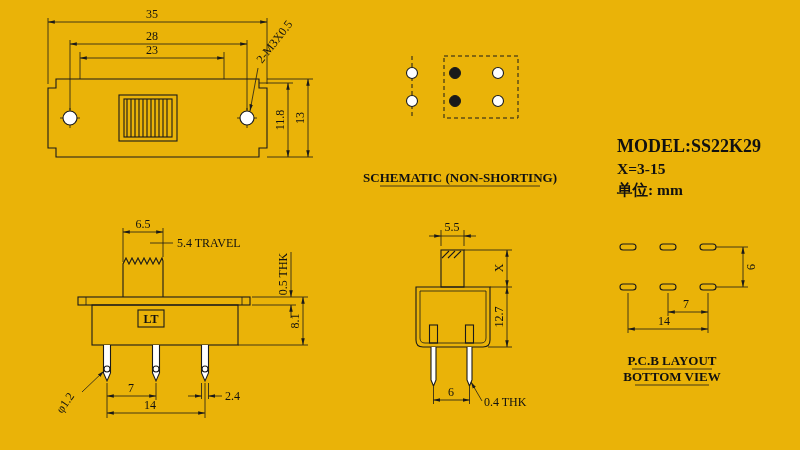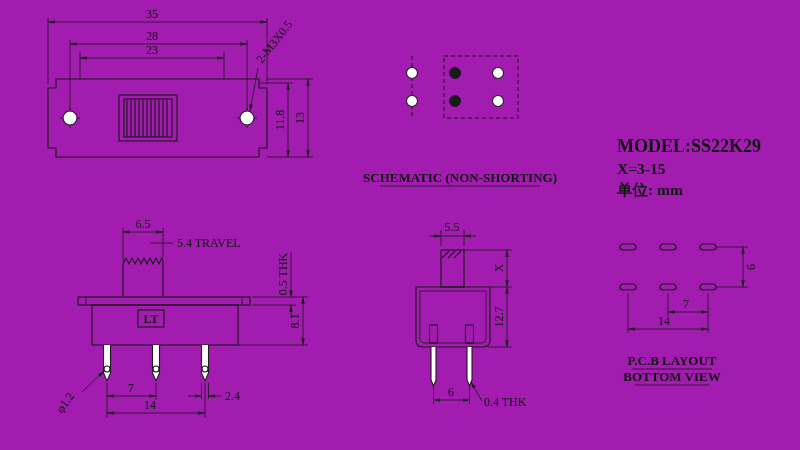--- a/index.html
+++ b/index.html
@@ -1,16 +1,16 @@
 <!DOCTYPE html>
 <html><head>
 <meta charset="utf-8">
 <style>
   html,body{margin:0;padding:0;background:#fff;}
-  .wrap{width:800px;height:450px;background:#a21caf;position:relative;overflow:hidden;}
+  .wrap{width:800px;height:450px;background:#eab308;position:relative;overflow:hidden;}
   svg{display:block;}
   .obj{fill:none;stroke:#1a1a1a;stroke-width:1.1;}
   .objf{fill:#ffffff;stroke:#1a1a1a;stroke-width:1.1;}
   .fillb{fill:#1a1a1a;stroke:#1a1a1a;stroke-width:1;}
   .ext{fill:none;stroke:#1a1a1a;stroke-width:0.8;}
   .dim{fill:none;stroke:#1a1a1a;stroke-width:0.8;}
   .dash{fill:none;stroke:#1a1a1a;stroke-width:1;stroke-dasharray:4 3;}
   text{font-family:"Liberation Serif","DejaVu Serif",serif;fill:#111;}
   .t{font-size:12px;}
   .tb{font-size:13px;font-weight:bold;}

